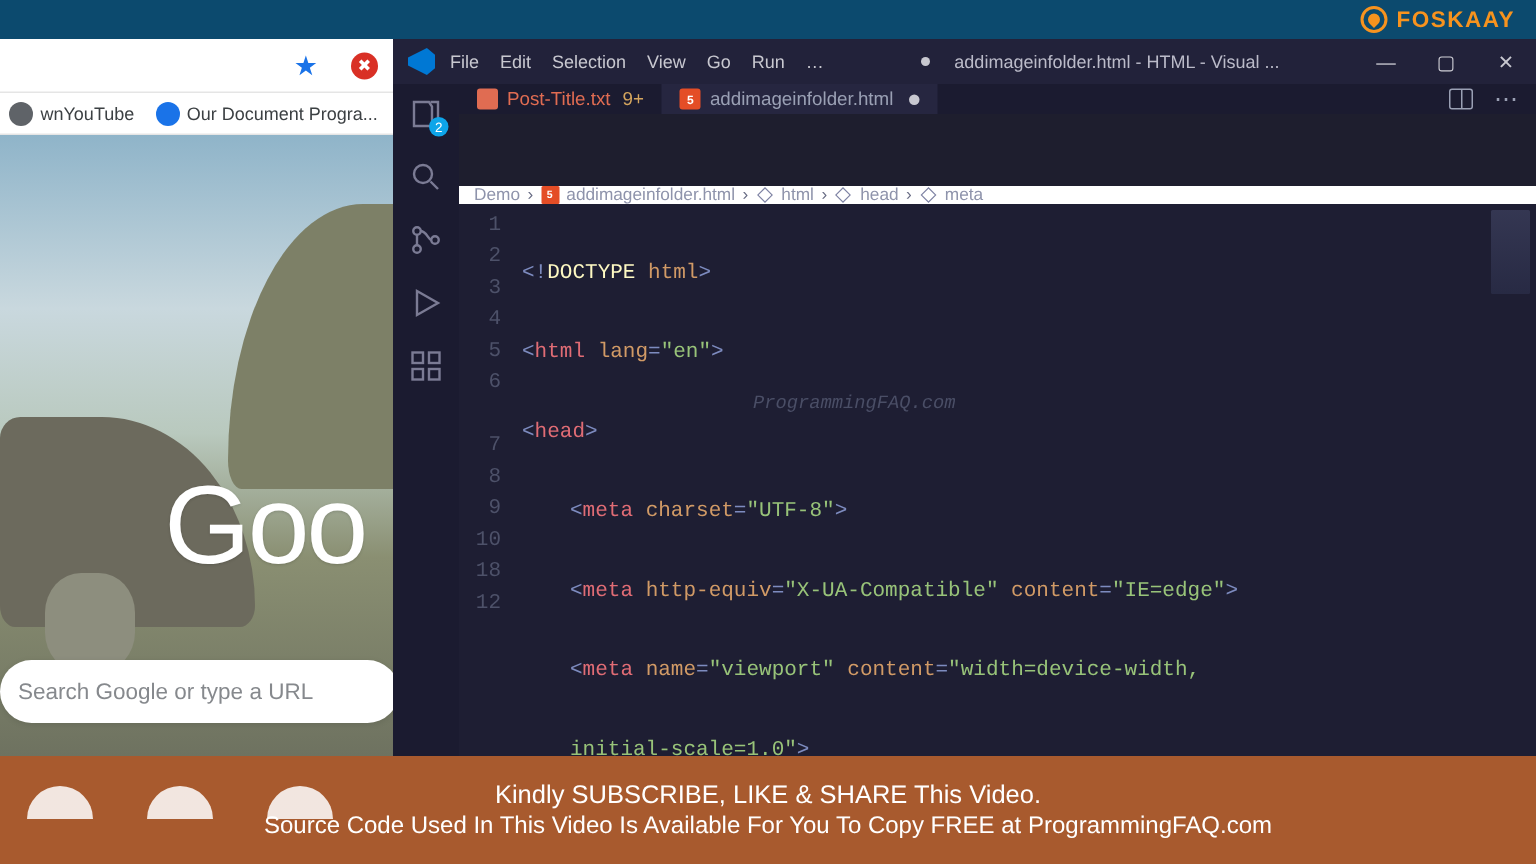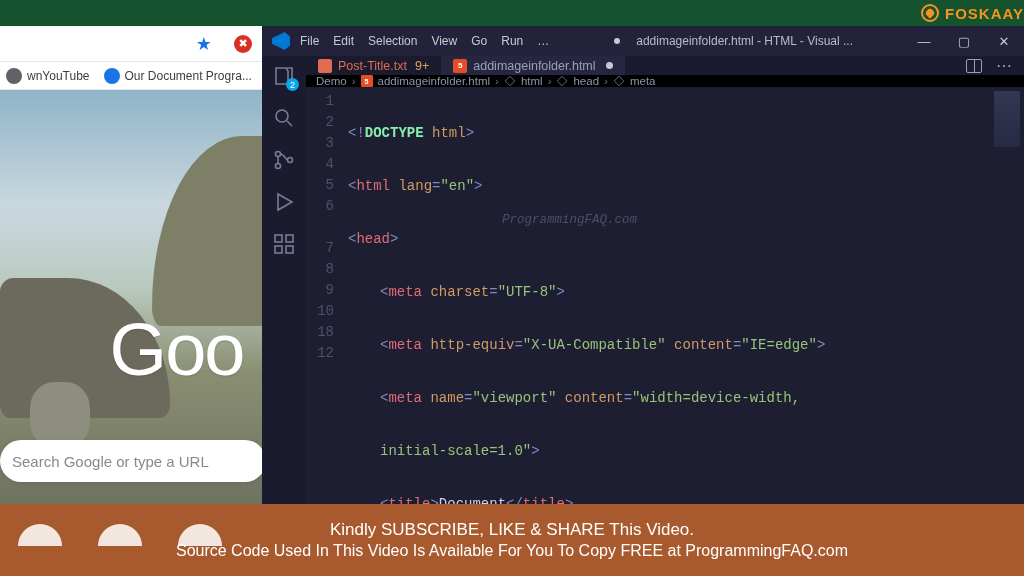--- a/index.html
+++ b/index.html
@@ -1,20 +1,20 @@
 <!DOCTYPE html>
 <html><head>
 <meta charset="utf-8">
 <style>
   * { margin: 0; padding: 0; box-sizing: border-box; }
   html, body { width: 1024px; height: 576px; overflow: hidden; font-family: -apple-system, "Segoe UI", sans-serif; background: #1e1e1e; }
   .root { position: relative; width: 1024px; height: 576px; }
 
   
-  .brand-bar { position: absolute; top: 0; right: 0; height: 26px; background: #14532d; width: 100%; display: flex; justify-content: flex-end; align-items: center; }
+  .brand-bar { position: absolute; top: 0; right: 0; height: 26px; background: #0c4a6e; width: 100%; display: flex; justify-content: flex-end; align-items: center; padding-right: 14px; }
   .brand-logo { width: 18px; height: 18px; border-radius: 50%; border: 2px solid #f7931e; display: flex; align-items: center; justify-content: center; margin-right: 6px; }
   .brand-logo-inner { width: 8px; height: 8px; background: #f7931e; border-radius: 50% 50% 0 50%; transform: rotate(45deg); }
   .brand-text { color: #f7931e; font-weight: 700; font-size: 15px; letter-spacing: 1px; }
 
   
   .chrome { position: absolute; left: 0; top: 26px; width: 262px; height: 478px; background: #fff; }
   .chrome-toolbar { height: 36px; background: #fff; display: flex; align-items: center; justify-content: flex-end; padding: 0 10px; border-bottom: 1px solid #e5e5e5; }
   .star-icon { color: #1a73e8; font-size: 18px; margin-right: 22px; }
   .stop-icon { width: 18px; height: 18px; border-radius: 50%; background: #d93025; color: #fff; display: flex; align-items: center; justify-content: center; font-size: 11px; }
   .bookmarks { height: 28px; display: flex; align-items: center; padding-left: 6px; background: #fff; border-bottom: 1px solid #e5e5e5; }
@@ -58,35 +58,35 @@
   .tab .fi { width: 14px; height: 14px; }
   .fi-txt { background: #e06c52; border-radius: 2px; }
   .fi-html { background: #e44d26; border-radius: 2px; display: flex; align-items: center; justify-content: center; color: #fff; font-size: 8px; font-weight: bold; }
   .tab .lbl-red { color: #e06c52; }
   .tab .count { color: #d4a55e; margin-left: 2px; }
   .tab .dirty { width: 7px; height: 7px; border-radius: 50%; background: #c8c8d0; margin-left: 4px; }
   .tabs-actions { margin-left: auto; display: flex; align-items: center; gap: 14px; padding-right: 12px; color: #9aa0b4; }
   .split-icon { width: 16px; height: 14px; border: 1.4px solid #9aa0b4; border-radius: 2px; position: relative; }
   .split-icon::after { content: ""; position: absolute; left: 50%; top: 0; bottom: 0; border-left: 1.4px solid #9aa0b4; }
 
-  .breadcrumb { height: 22px; background: #000000; display: flex; align-items: flex-end; padding-left: 10px; font-size: 11.5px; color: #8e93ab; gap: 5px; }
+  .breadcrumb { height: 22px; background: #ffffff; display: flex; align-items: flex-end; padding-left: 10px; font-size: 11.5px; color: #8e93ab; gap: 5px; margin-top: 48px; }
   .bc-icn { width: 12px; height: 12px; display: inline-flex; align-items: center; justify-content: center; }
   .bc-cube { width: 10px; height: 10px; border: 1.3px solid #7d82a3; transform: rotate(45deg) scale(.75); }
   .bc-sep { color: #6a6e86; }
   .bc-html5 { background: #e44d26; color: #fff; width: 12px; height: 12px; font-size: 7px; border-radius: 1px; display: flex; align-items: center; justify-content: center; font-weight: bold; }
 
   .editor { flex: 1; display: flex; background: #1e1e33; font-family: Consolas, "Courier New", monospace; font-size: 14px; position: relative; }
   .gutter { width: 42px; text-align: right; padding-right: 14px; color: #4d5169; padding-top: 4px; }
   .gutter div { height: 21px; line-height: 21px; }
   .code { flex: 1; padding-top: 4px; white-space: pre; color: #d0d0e0; }
   .code .line { height: 21px; line-height: 21px; }
   .indent1 { padding-left: 32px; }
   .c-br { color: #7d8bbf; } 
   .c-tag { color: #e06c75; }
-  .c-doctype { color: #86efac; font-weight: bold; }
+  .c-doctype { color: #fef9c3; }
   .c-attr { color: #d19a66; }
   .c-str { color: #98c379; }
   .c-inner { color: #cfd1e4; }
 
   .watermark { position: absolute; left: 196px; top: 126px; color: #4a4e66; font-size: 12.5px; font-style: italic; pointer-events: none; }
 
   .minimap { width: 38px; background: #1e1e33; position: relative; }
   .minimap-blob { position: absolute; top: 4px; right: 4px; width: 26px; height: 56px; background: linear-gradient(#3a3d5a, #2a2d48); opacity: .8; border-radius: 1px; }
 
   

